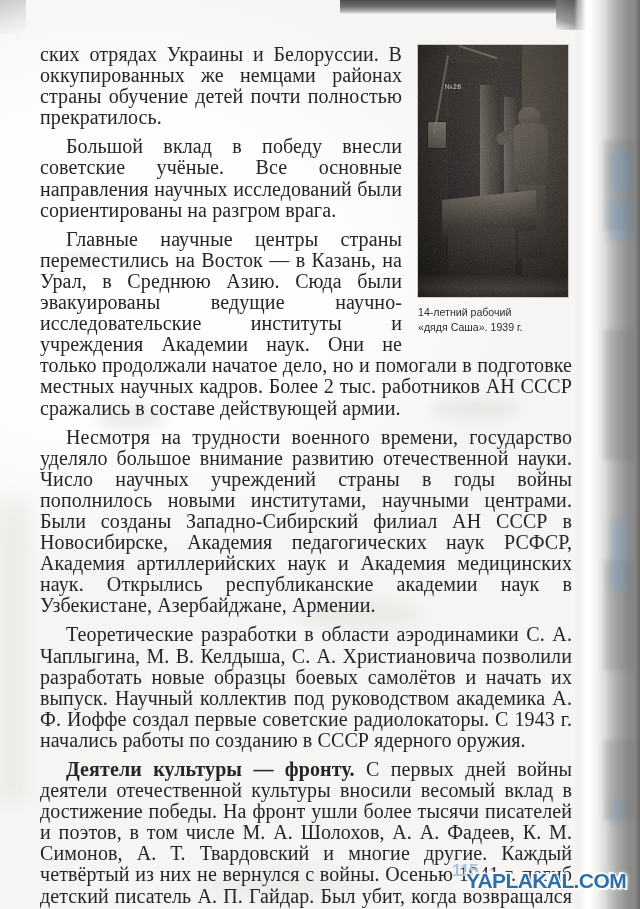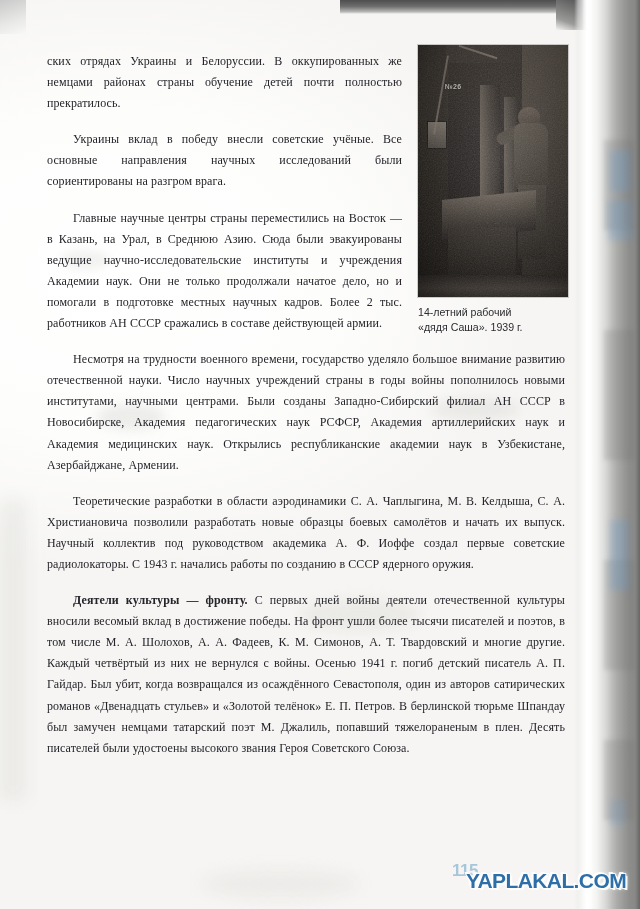--- a/index.html
+++ b/index.html
@@ -98,22 +98,22 @@
     border-radius: 2px;
   }
 
   
   .content {
     position: absolute;
     left: 32px; top: 36px;
     width: 548px;
   }
   .para {
-    margin: 15px;
-    font-size: 12px;
+    margin: 8px;
+    font-size: 20px;
     line-height: 21.1px;
     color: #24242a;
     text-align: justify;
     text-indent: 26px;
     letter-spacing: 0.1px;
     -webkit-font-smoothing: antialiased;
   }
   .para.noindent { text-indent: 0; }
   .para b { font-weight: bold; }
 
@@ -318,21 +318,21 @@
         </svg>
         <div class="ph-fade"></div>
       </div>
       <figcaption class="caption">
         <div>14-летний рабочий</div>
         <div>«дядя Саша». 1939 г.</div>
       </figcaption>
     </figure>
 
     <p class="para noindent">ских отрядах Украины и Белоруссии. В оккупированных же немцами районах страны обучение детей почти полностью прекратилось.</p>
-    <p class="para">Украины вклад в победу внесли советские учёные. Все основные направления научных исследований были сориентированы на разгром врага.</p>
+    <p class="para">Большой вклад в победу внесли советские учёные. Все основные направления научных исследований были сориентированы на разгром врага.</p>
     <p class="para">Главные научные центры страны переместились на Восток — в Казань, на Урал, в Среднюю Азию. Сюда были эвакуированы ведущие научно-исследовательские институты и учреждения Академии наук. Они не только продолжали начатое дело, но и помогали в подготовке местных научных кадров. Более 2 тыс. работников АН СССР сражались в составе действующей армии.</p>
     <p class="para">Несмотря на трудности военного времени, государство уделяло большое внимание развитию отечественной науки. Число научных учреждений страны в годы войны пополнилось новыми институтами, научными центрами. Были созданы Западно-Сибирский филиал АН СССР в Новосибирске, Академия педагогических наук РСФСР, Академия артиллерийских наук и Академия медицинских наук. Открылись республиканские академии наук в Узбекистане, Азербайджане, Армении.</p>
     <p class="para">Теоретические разработки в области аэродинамики С. А. Чаплыгина, М. В. Келдыша, С. А. Христиановича позволили разработать новые образцы боевых самолётов и начать их выпуск. Научный коллектив под руководством академика А. Ф. Иоффе создал первые советские радиолокаторы. С 1943 г. начались работы по созданию в СССР ядерного оружия.</p>
     <p class="para"><b>Деятели культуры — фронту.</b><span> С первых дней войны деятели отечественной культуры вносили весомый вклад в достижение победы. На фронт ушли более тысячи писателей и поэтов, в том числе М. А. Шолохов, А. А. Фадеев, К. М. Симонов, А. Т. Твардовский и многие другие. Каждый четвёртый из них не вернулся с войны. Осенью 1941 г. погиб детский писатель А. П. Гайдар. Был убит, когда возвращался из осаждённого Севастополя, один из авторов сатирических романов «Двенадцать стульев» и «Золотой телёнок» Е. П. Петров. В берлинской тюрьме Шпандау был замучен немцами татарский поэт М. Джалиль, попавший тяжелораненым в плен. Десять писателей были удостоены высокого звания Героя Советского Союза.</span></p>
   </div>
 
   <div class="gutter"></div>
   <div class="gutter-hi"></div>
   <div class="gutter-streak" style="top:140px;height:90px;"></div>
   <div class="gutter-streak" style="top:330px;height:130px;"></div>

